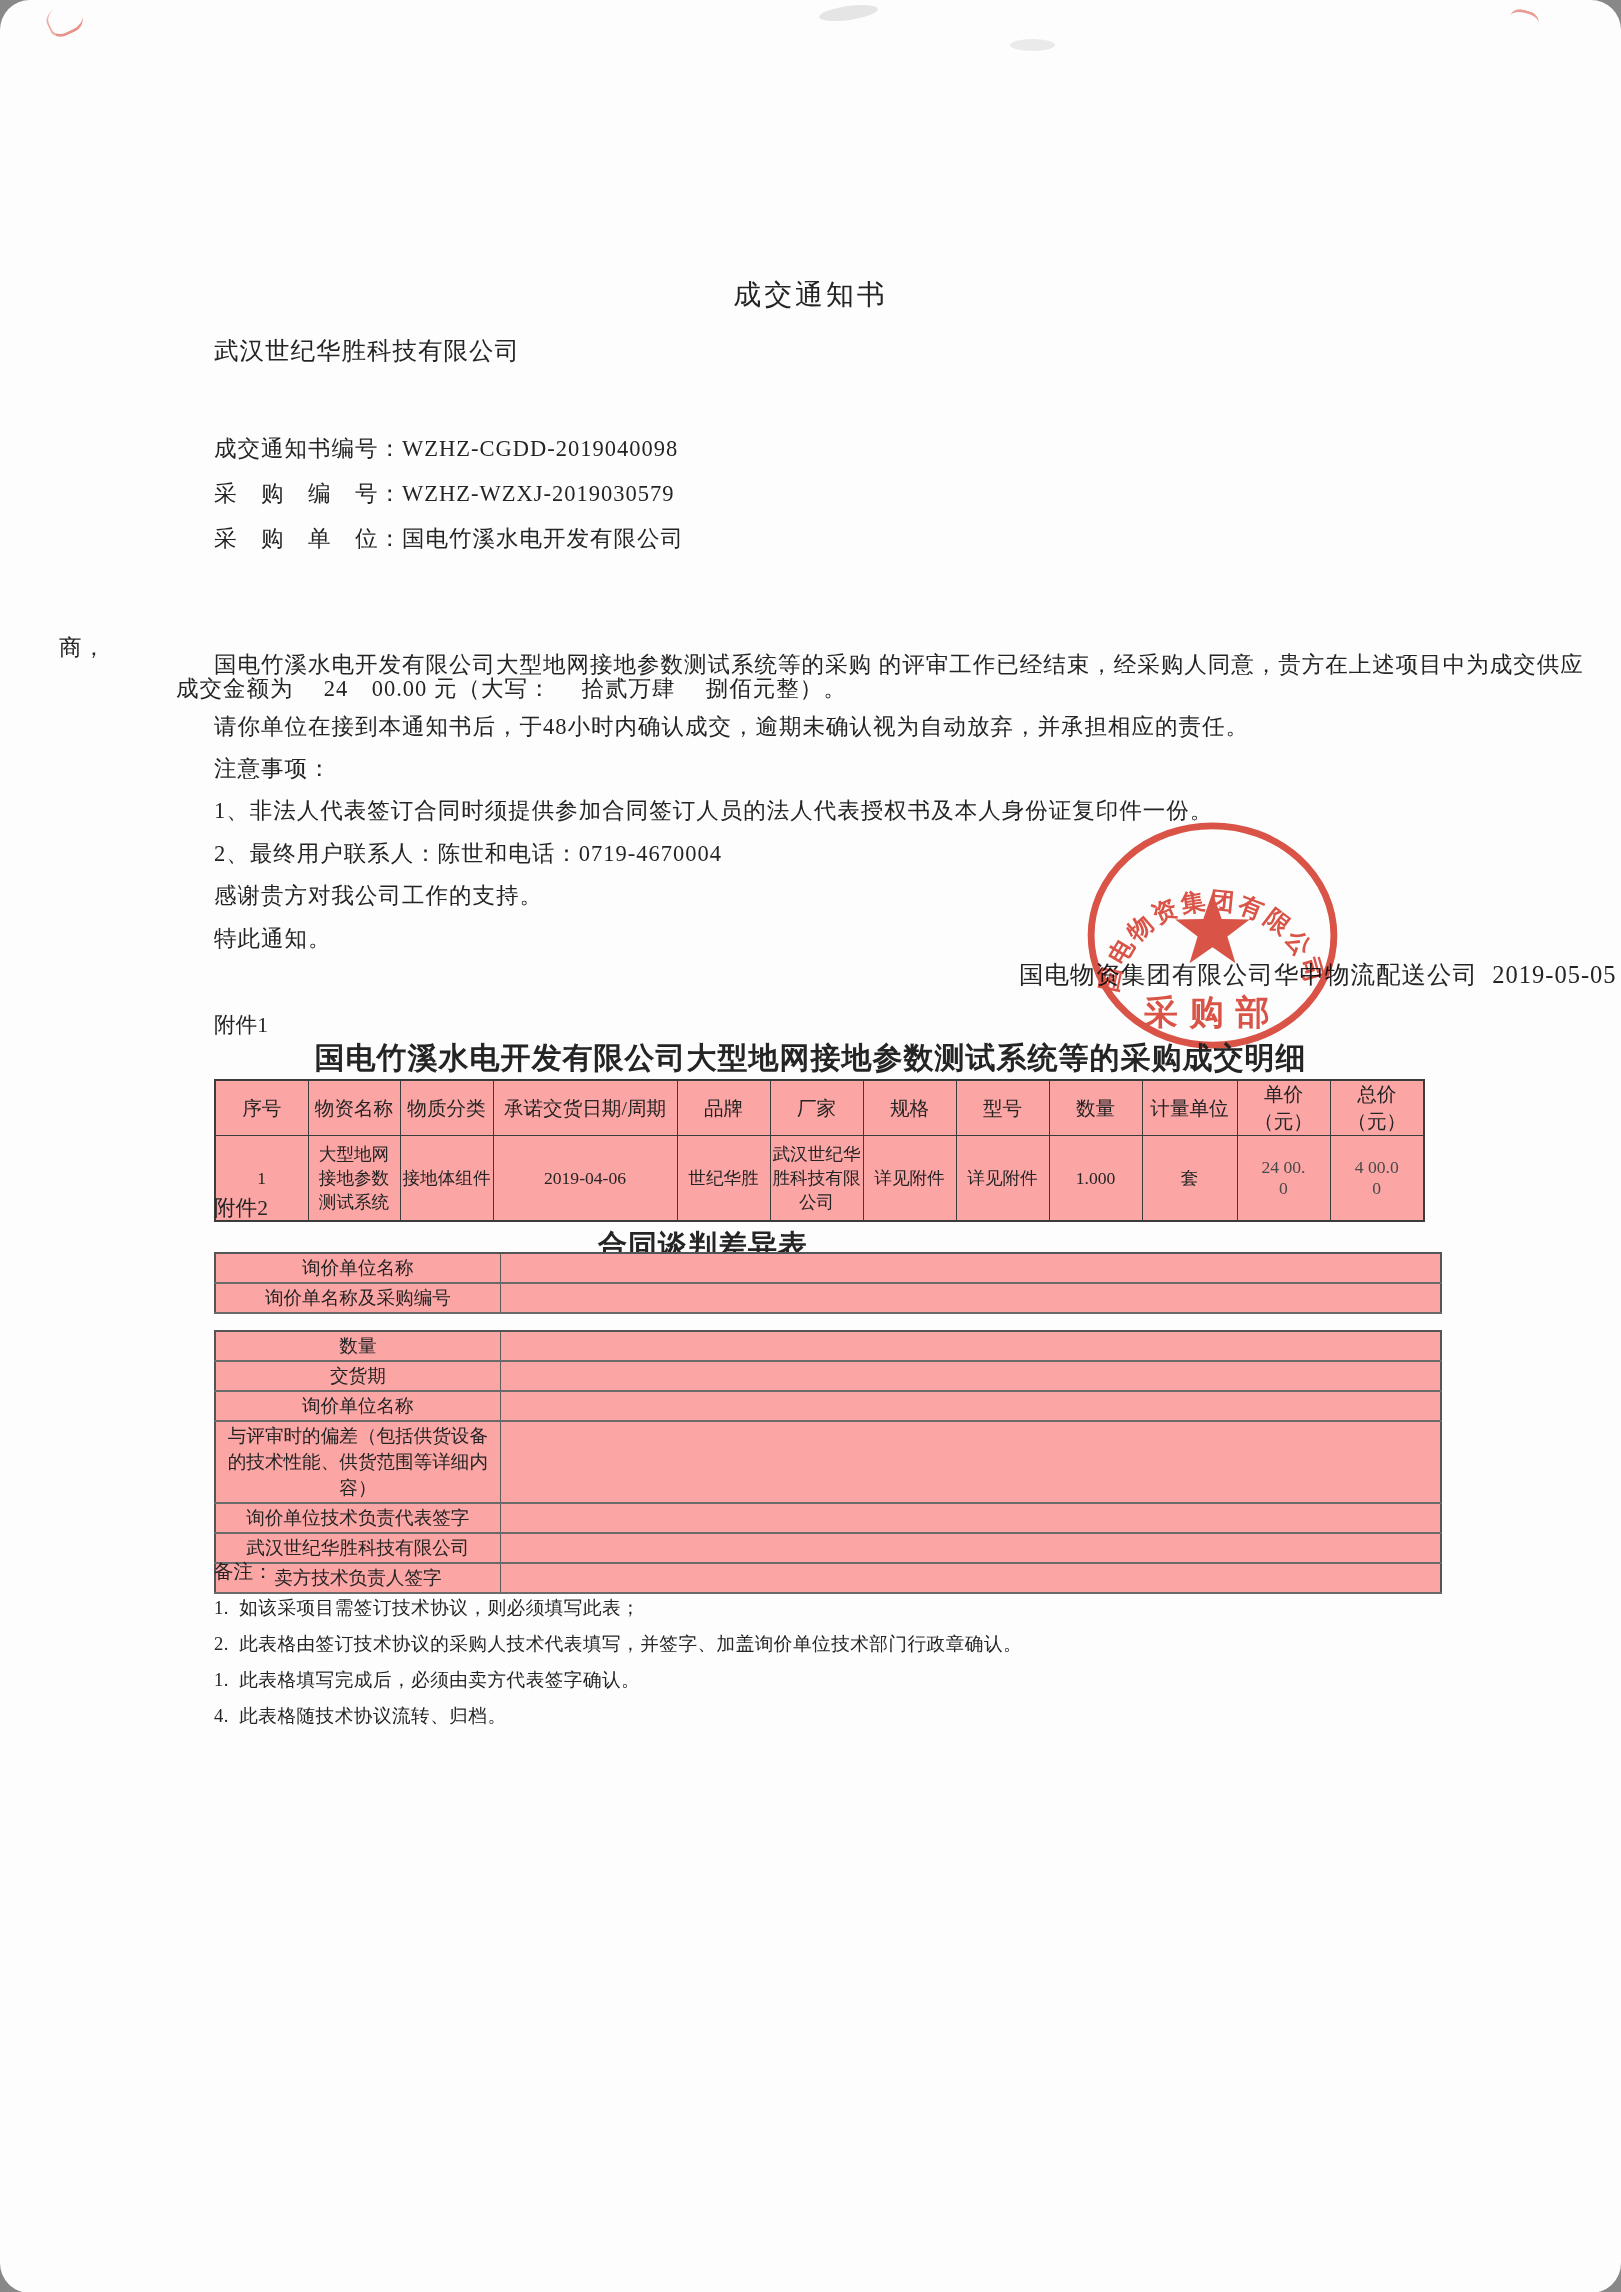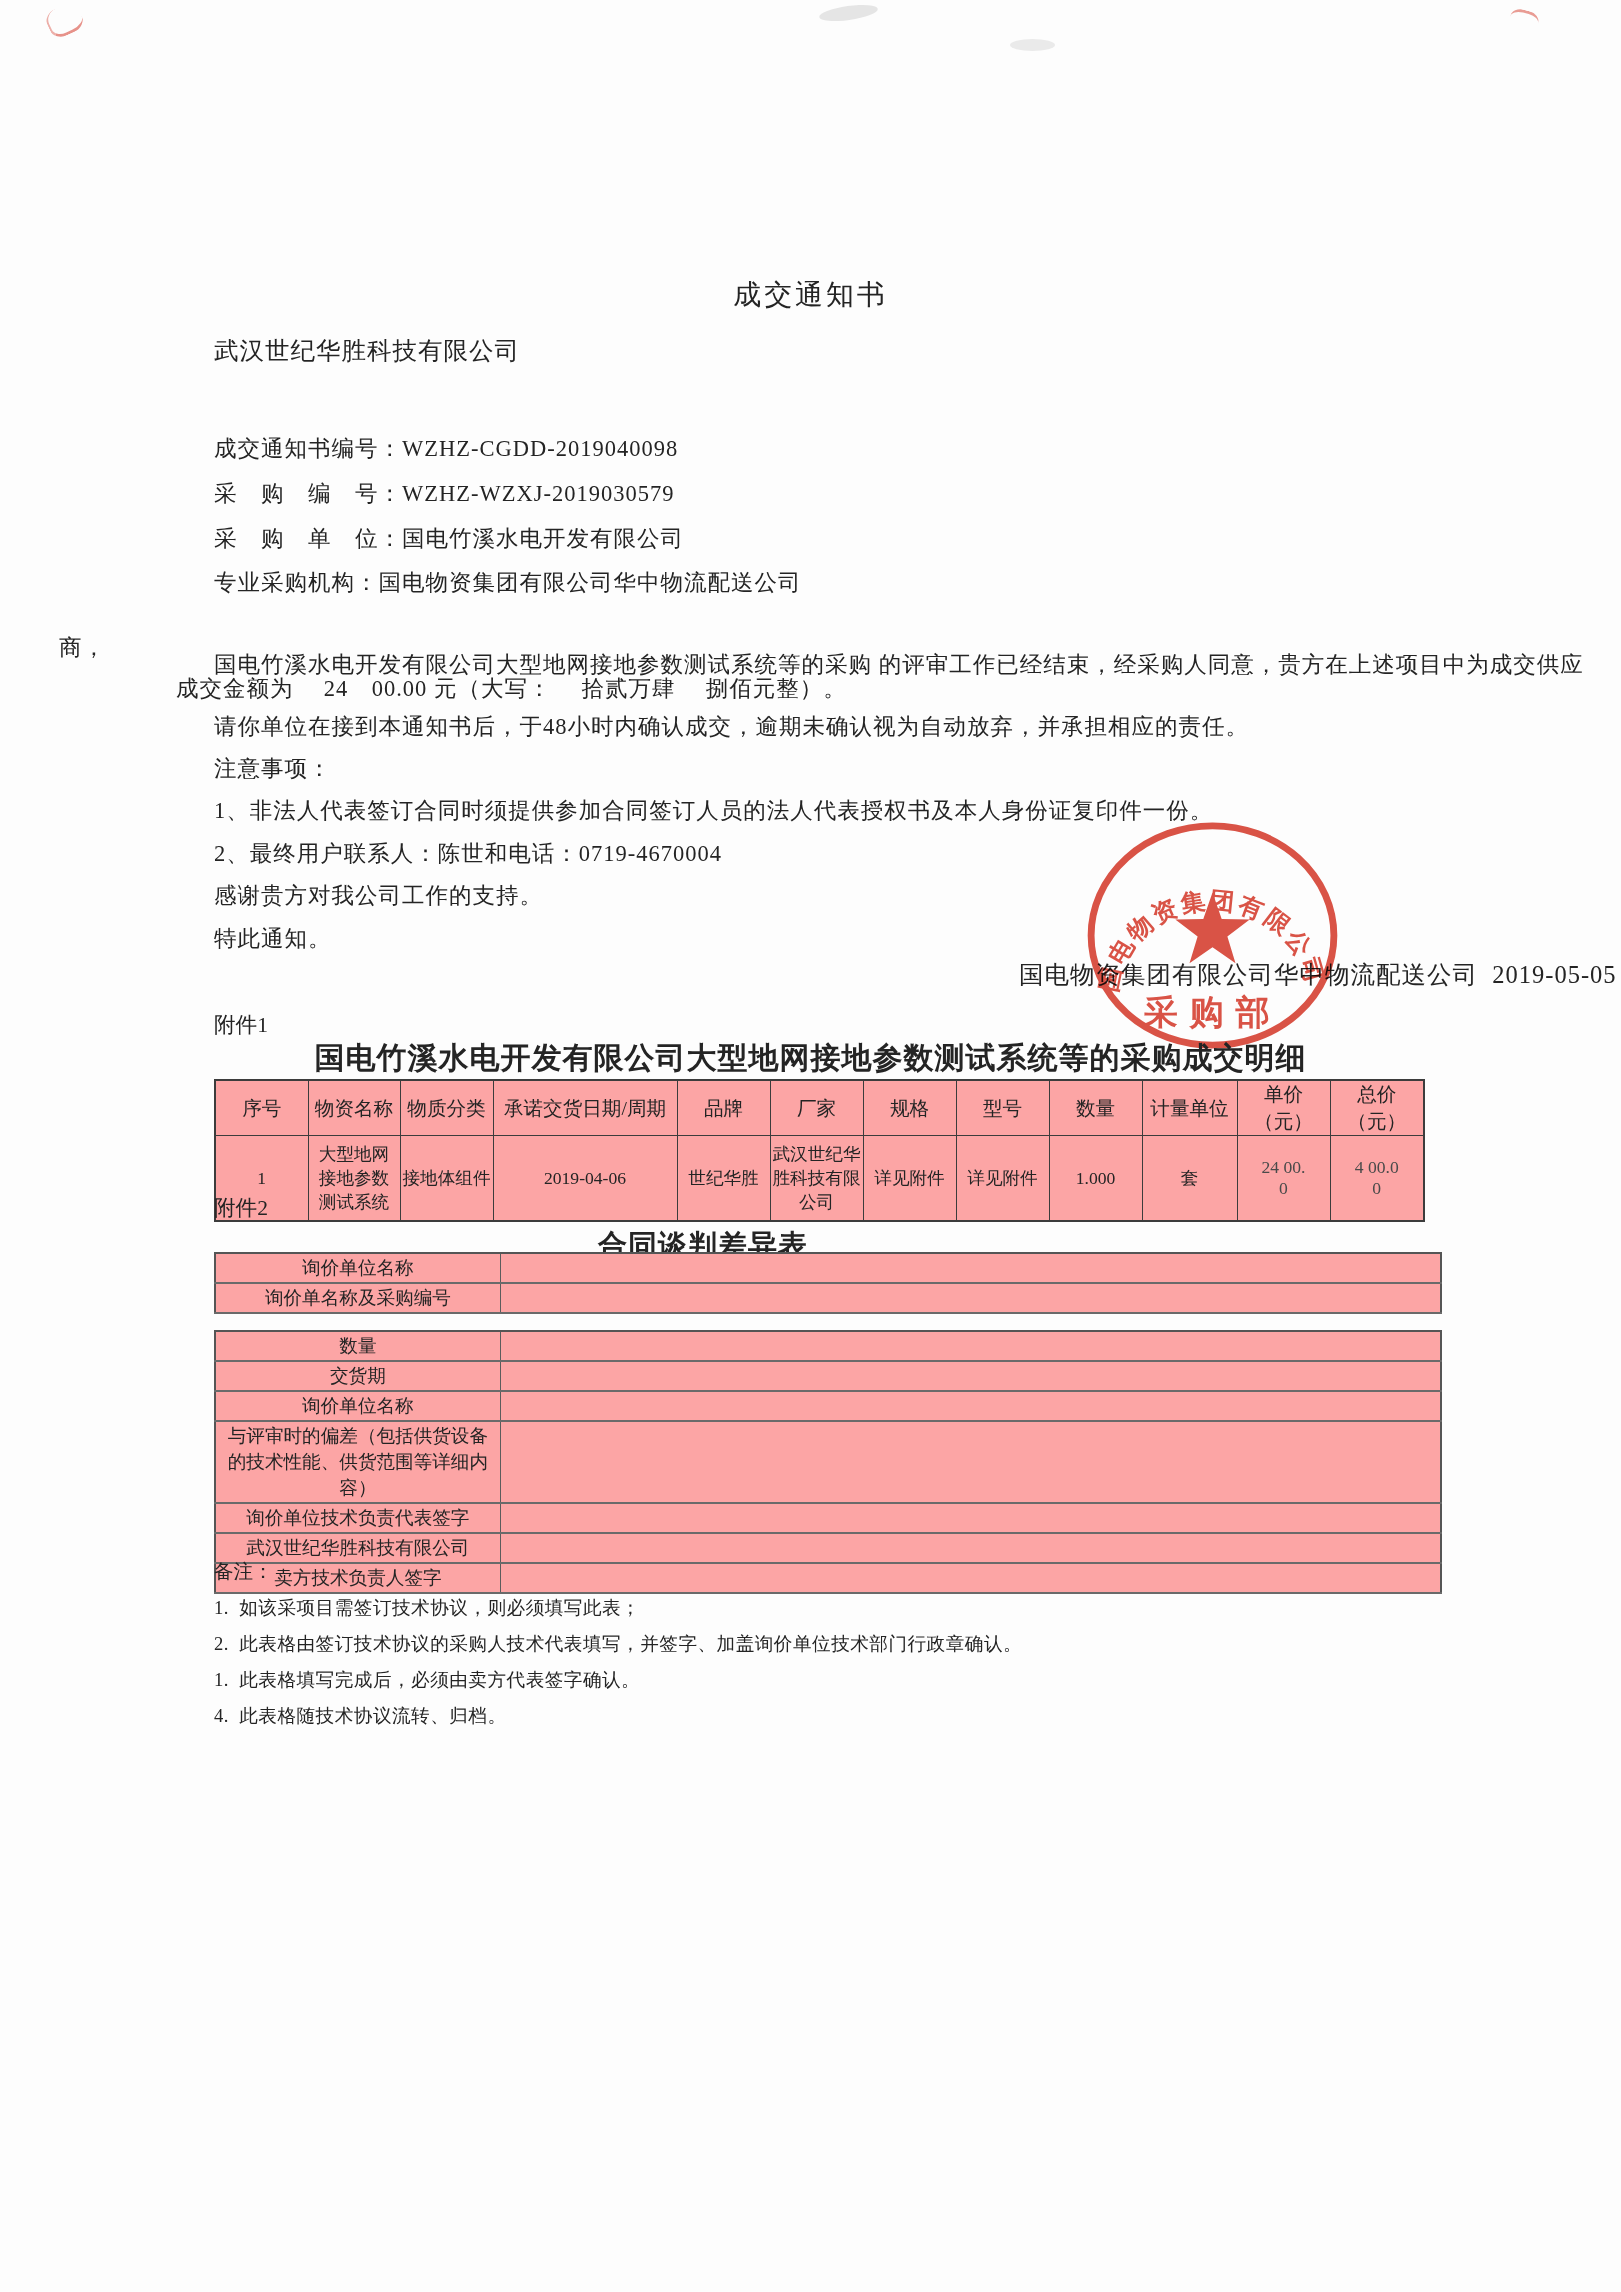--- a/index.html
+++ b/index.html
@@ -1,20 +1,21 @@
 <!DOCTYPE html>
 <html><head>
 <meta charset="utf-8">
 <style>
   html,body{margin:0;padding:0;background:#888;}
   .page{
     position:relative;width:1621px;height:2293px;margin:0 auto;
     background:#fdfdfd;overflow:hidden;
     font-family:"Liberation Serif","DejaVu Serif",serif;
     color:#242424;
+    border-radius:30px;
   }
   .abs{position:absolute;white-space:pre;line-height:1.25;}
   .doc-title{left:0;top:277px;width:100%;text-align:center;font-size:28px;letter-spacing:2.9px;}
   .recipient{left:214px;top:336px;font-size:24.5px;letter-spacing:1px;}
   .fline{font-size:22.5px;letter-spacing:1px;}
   .body-line{font-size:22.5px;letter-spacing:1px;}
   .amount{font-size:22.5px;letter-spacing:1px;}
   .signature{left:1019px;top:960px;font-size:24.5px;letter-spacing:1px;}
   .att-label{font-size:21.6px;}
   .tbl-title1{left:0;top:1039px;width:100%;text-align:center;font-size:30px;font-weight:bold;letter-spacing:1px;}
@@ -53,21 +54,20 @@
   <div class="noise n3"></div>
   <div class="noise n4"></div>
 
   <div class="abs doc-title">成交通知书</div>
 
   <div class="abs recipient">武汉世纪华胜科技有限公司</div>
 
   <div class="abs fline" style="left:214px;top:435px;"><span>成交通知书编号：</span><span>WZHZ-CGDD-2019040098</span></div>
   <div class="abs fline" style="left:214px;top:480px;"><span>采　购　编　号：</span><span>WZHZ-WZXJ-2019030579</span></div>
   <div class="abs fline" style="left:214px;top:525px;"><span>采　购　单　位：</span><span>国电竹溪水电开发有限公司</span></div>
-  <div class="abs fline" style="left:214px;top:569px;"><span>专业采购机构：</span><span>国电物资集团有限公司华中物流配送公司</span></div>
 
   <div class="abs body-line" style="left:214px;top:603px;margin-top:48px;">国电竹溪水电开发有限公司大型地网接地参数测试系统等的采购 的评审工作已经结束，经采购人同意，贵方在上述项目中为成交供应</div>
   <div class="abs body-line" style="left:59px;top:634px;">商，</div>
 
   <div class="abs amount" style="left:176px;top:675px;">成交金额为　 24　00.00 元（大写：　 拾贰万肆　 捌佰元整）。</div>
 
   <div class="abs body-line" style="left:214px;top:713px;">请你单位在接到本通知书后，于48小时内确认成交，逾期未确认视为自动放弃，并承担相应的责任。</div>
 
   <div class="abs body-line" style="left:214px;top:755px;">注意事项：</div>
   <div class="abs body-line" style="left:214px;top:797px;">1、非法人代表签订合同时须提供参加合同签订人员的法人代表授权书及本人身份证复印件一份。</div>

